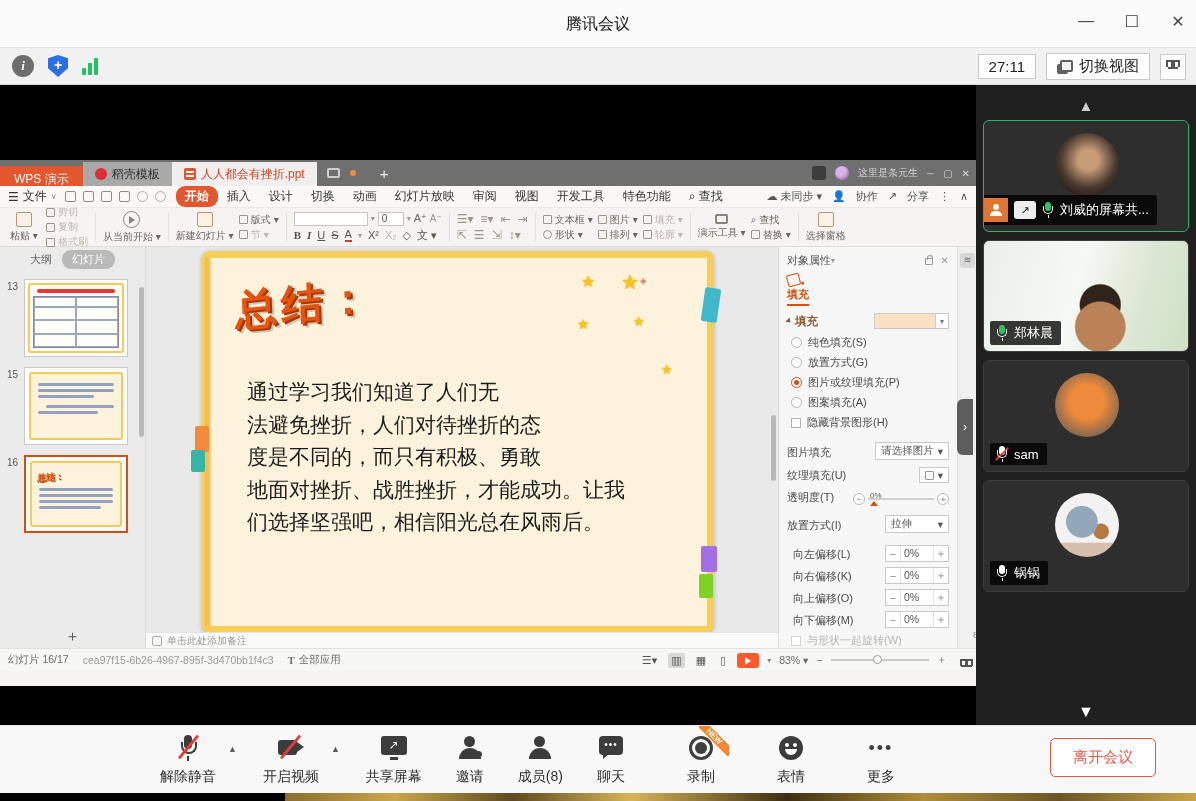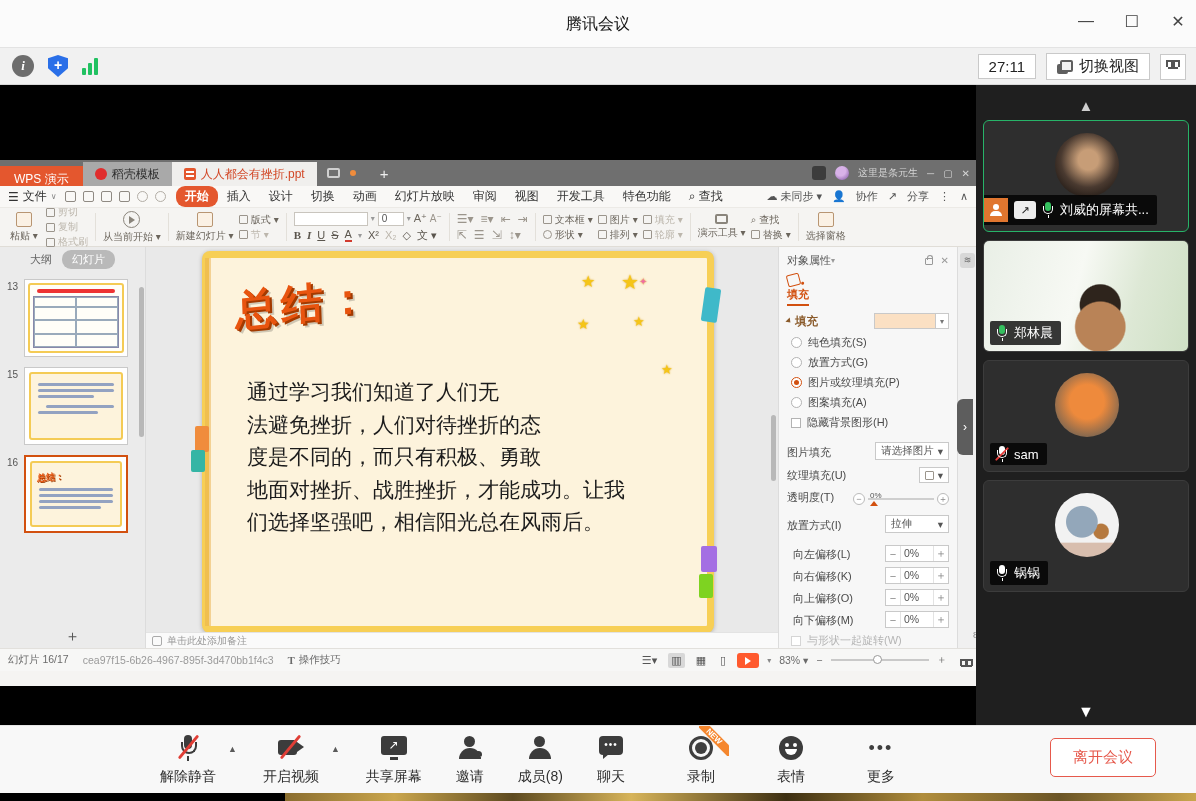--- a/index.html
+++ b/index.html
@@ -658,21 +658,21 @@
         <div class="rs-collapse">›</div>
         <div class="rs-grid">88</div>
       </div>
     </div>
 
     <div class="statusbar">
       <span>幻灯片 16/17</span>
       <span style="margin-left:14px;color:#9a9a9a">cea97f15-6b26-4967-895f-3d470bb1f4c3</span>
       <span style="margin-left:14px;display:flex;align-items:center;gap:4px">
         <span style="font-family:'Liberation Serif',serif;font-weight:bold">Ƭ</span>
-        <span>操作技巧</span>
+        <span>全部应用</span>
       </span>
       <span class="sb-right">
         <span class="vico">☰▾</span>
         <span class="vico sel">▥</span>
         <span class="vico">▦</span>
         <span class="vico">▯</span>
         <span class="playbtn"></span>
         <span style="font-size:8px;color:#888">▾</span>
         <span><span>83%</span> ▾</span>
         <span>−</span>

